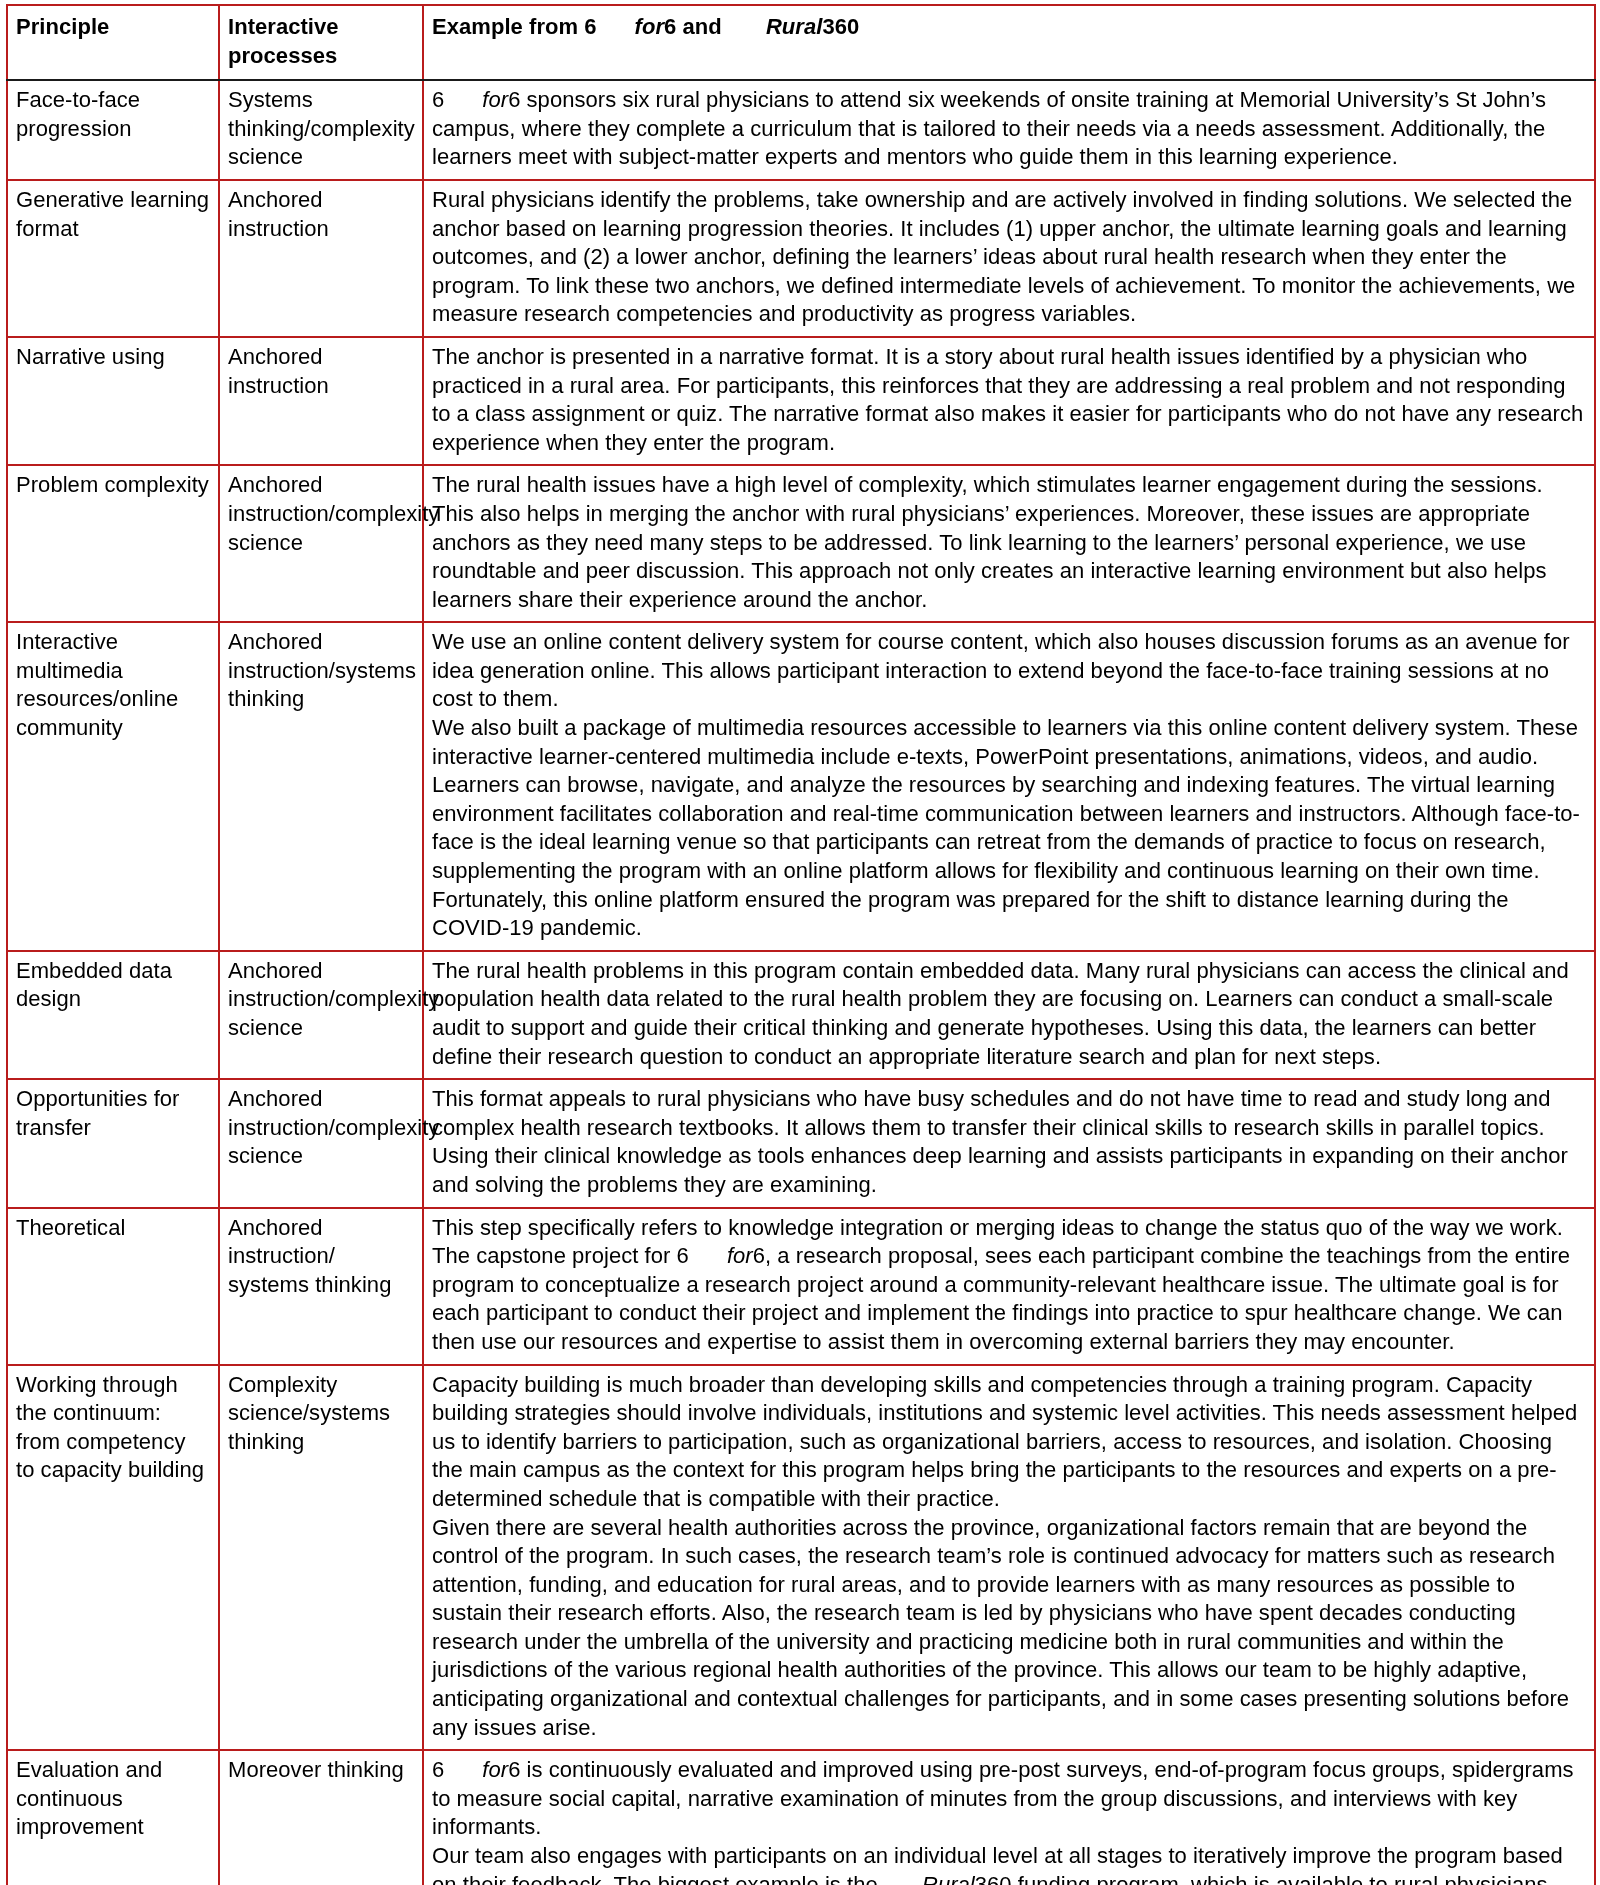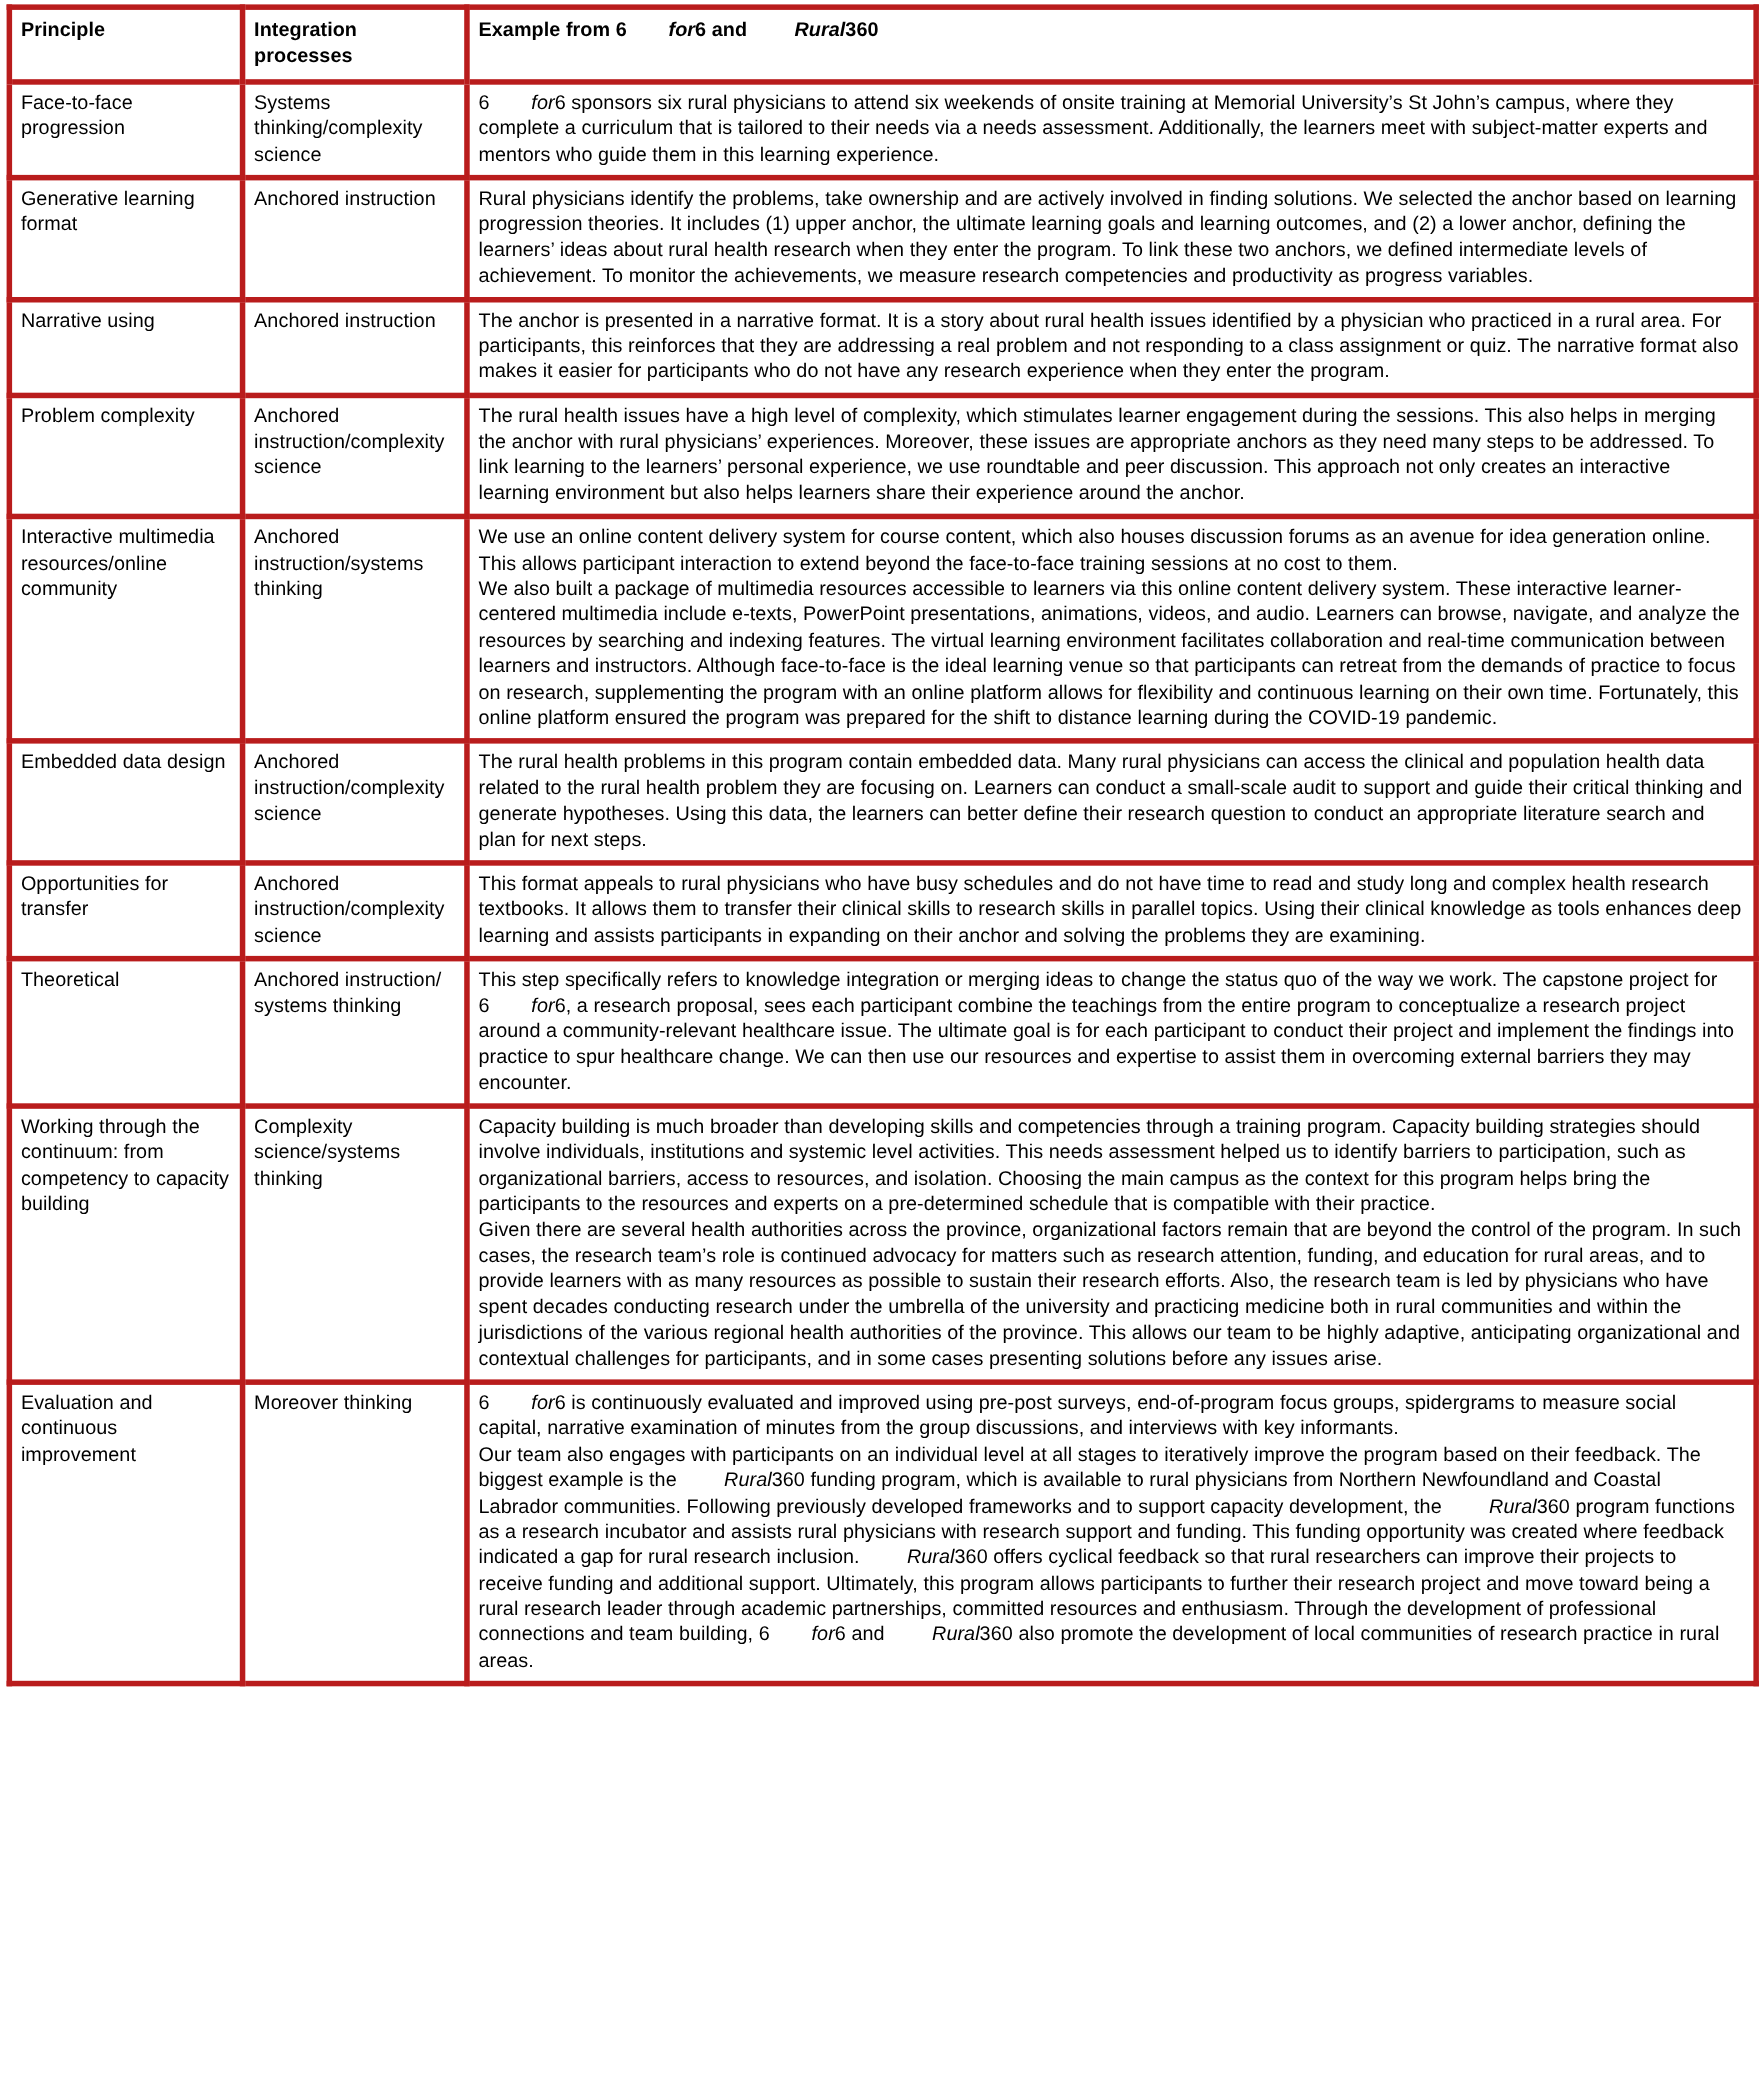--- a/index.html
+++ b/index.html
@@ -22,24 +22,24 @@
     width: 1588px;
     table-layout: fixed;
     border: 2px solid #1a1a1a;
   }
   table.principles col.c1 { width: 212px; }
   table.principles col.c2 { width: 204px; }
   table.principles col.c3 { width: 1172px; }
 
   table.principles th,
   table.principles td {
-    border: 5px solid #b91c1c;
+    border: 2px solid #b91c1c;
     vertical-align: top;
     padding: 5px 8px 7px 8px;
-    font-size: 18px;
+    font-size: 22px;
     line-height: 1.30;
     text-align: left;
   }
   table.principles thead th {
     font-weight: bold;
     border-bottom: 2px solid #1a1a1a;
     padding-top: 7px;
     padding-bottom: 9px;
   }
   th.head-principle { text-align: left; }
@@ -67,21 +67,21 @@
   <table class="principles">
     <colgroup>
       <col class="c1">
         <col class="c2">
         <col class="c3">
     </colgroup>
     <thead>
       <tr>
         <th class="head-principle">Principle</th>
         <th class="head-processes">
-          <span>Integration</span><br>
+          <span>Interactive</span><br>
           <span>processes</span>
         </th>
         <th class="head-example">
           <span>Example from 6</span><span class="it">for</span><span>6 and </span><span class="it">Rural</span><span>360</span>
         </th>
       </tr>
     </thead>
     <tbody id="tbody">
         <tr>
           <td class="col-principle">Face-to-face progression</td>

